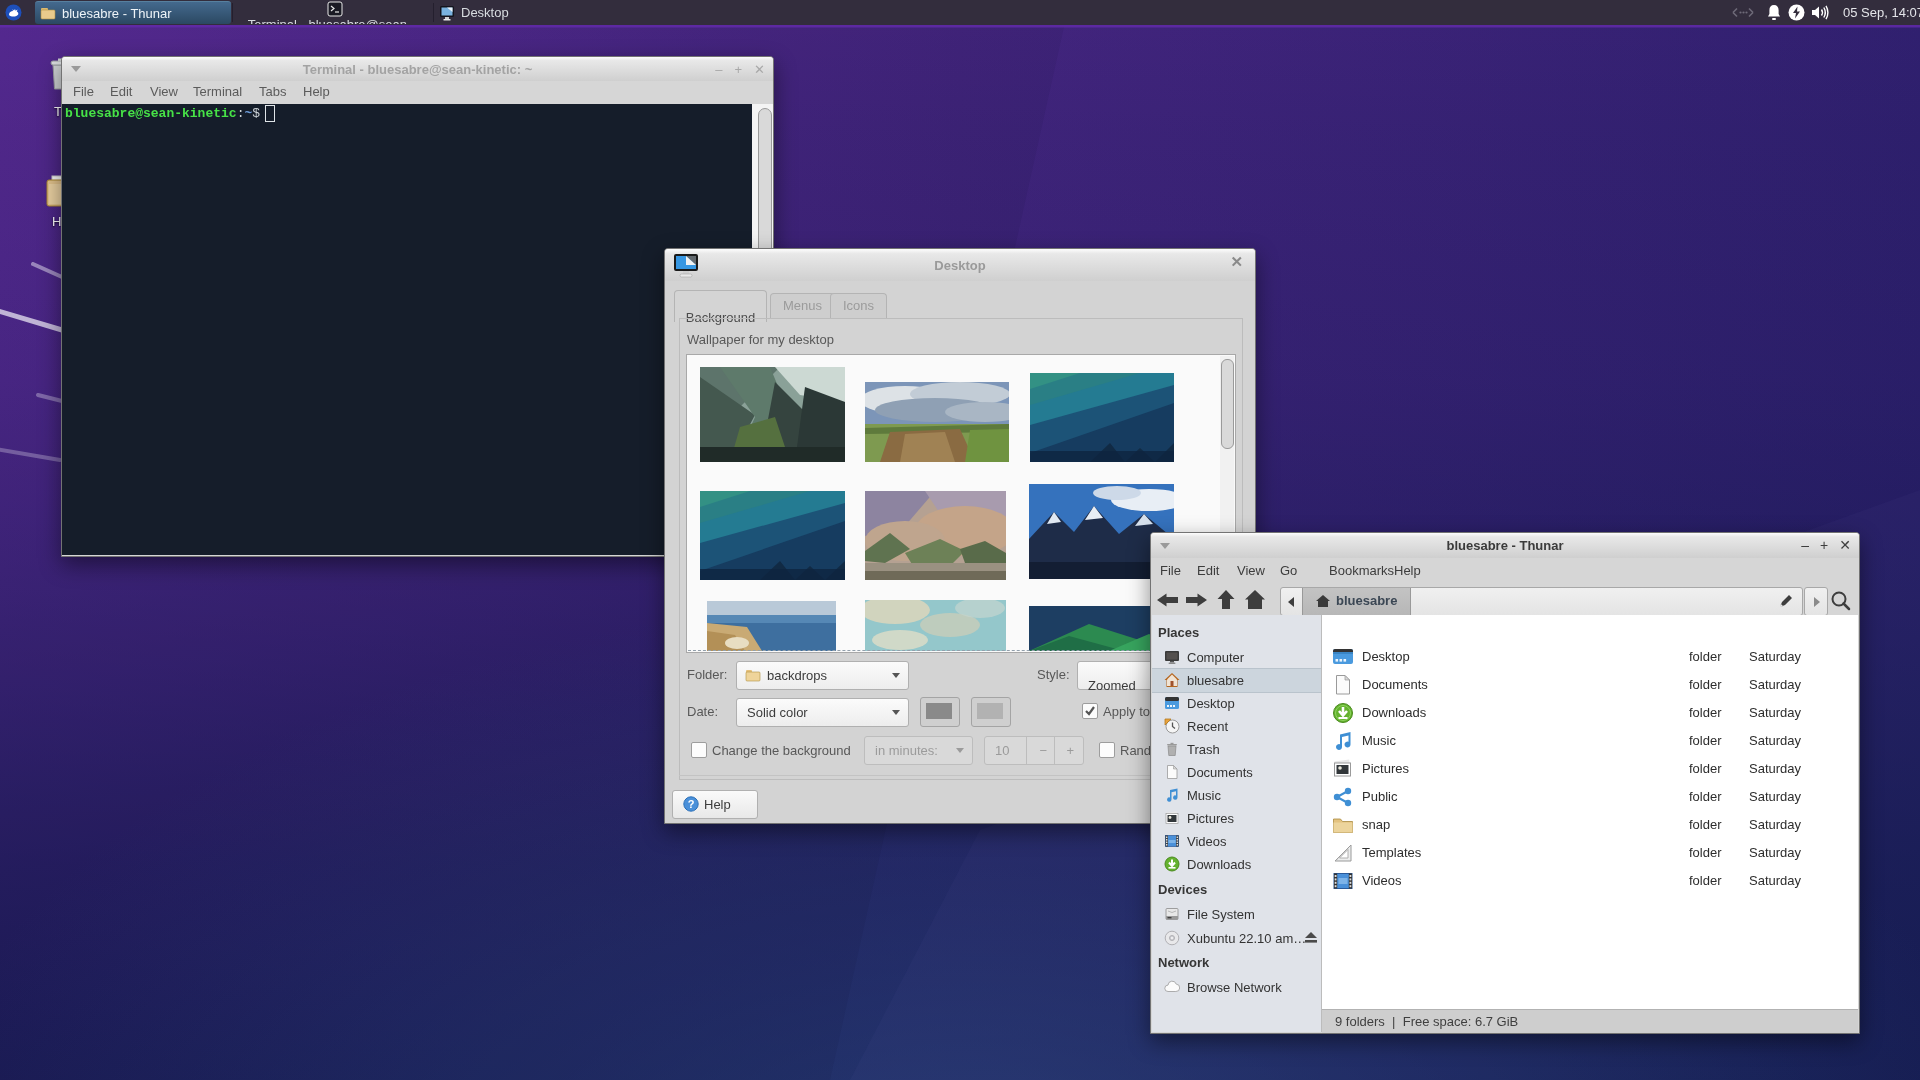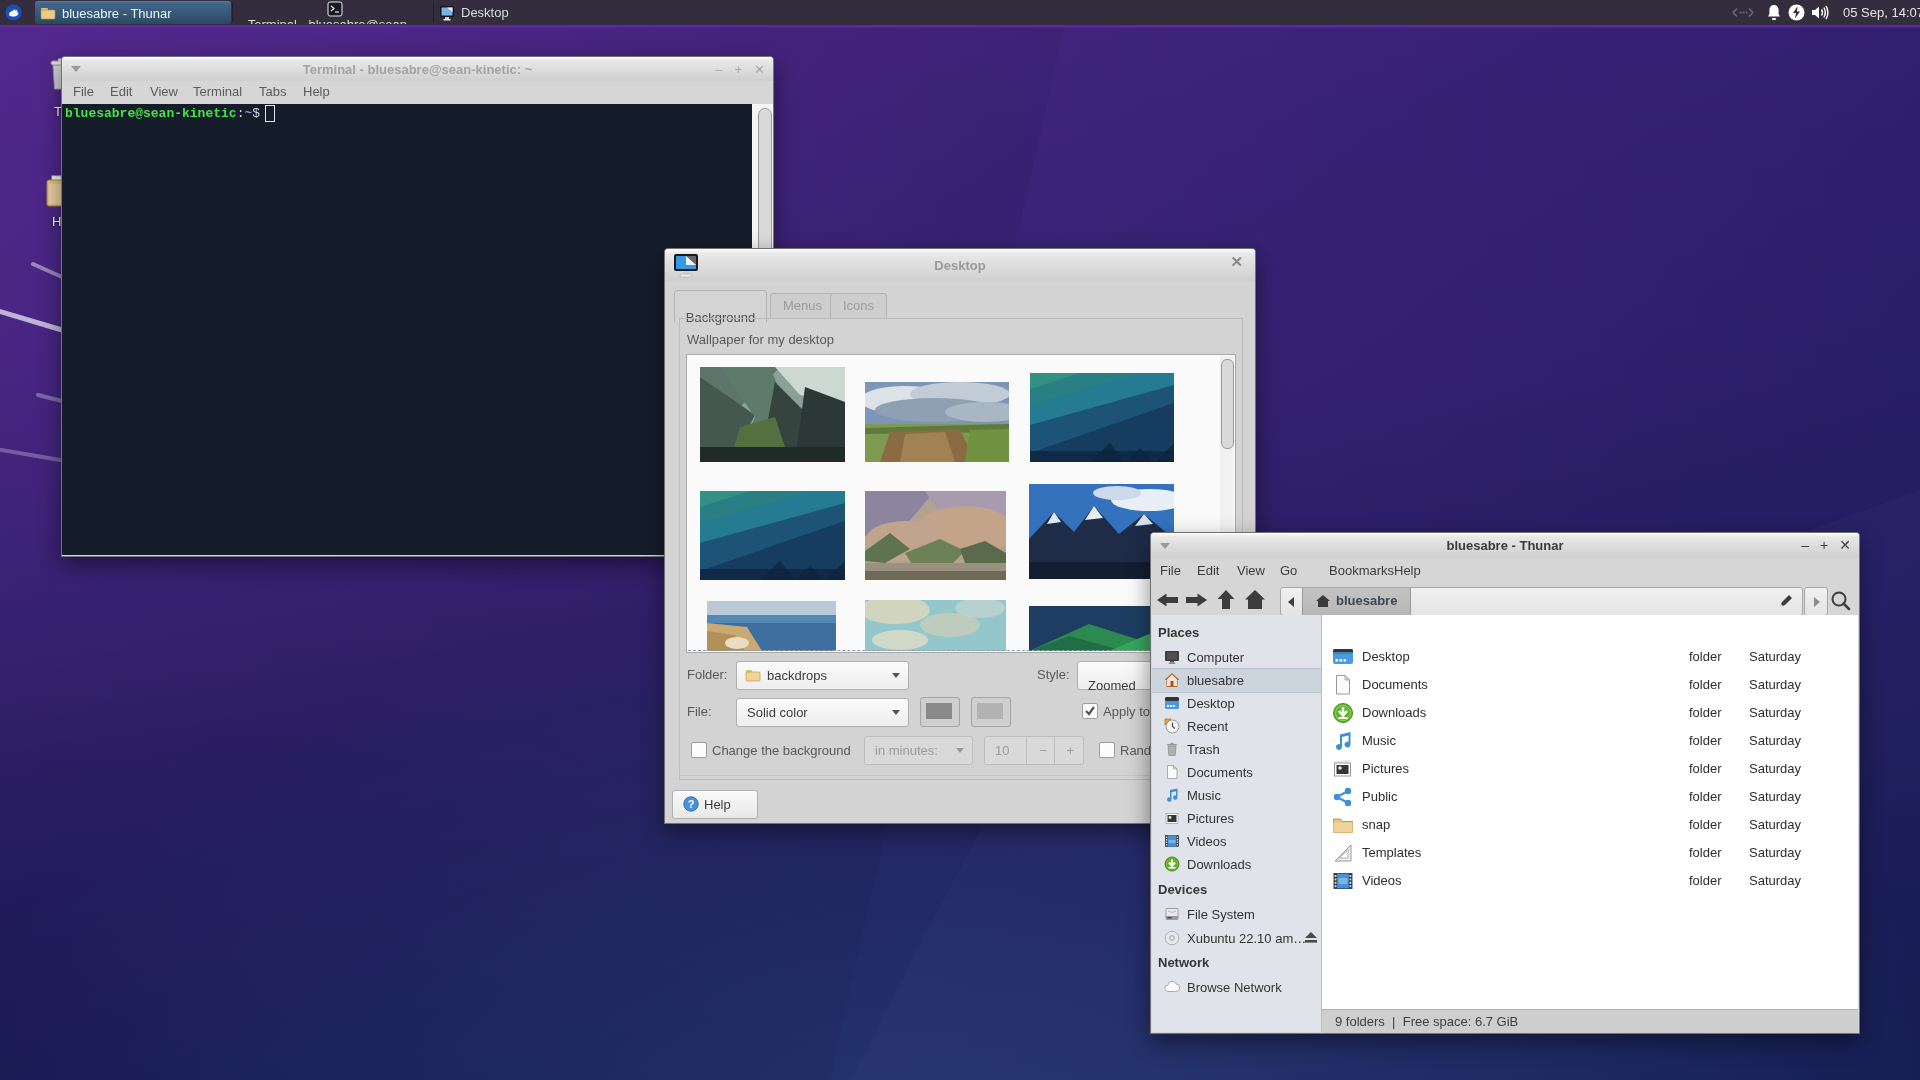--- a/index.html
+++ b/index.html
@@ -304,21 +304,21 @@
         <rect x="1" y="4" width="14" height="9" rx="1" fill="#efd49a" stroke="#b09040" stroke-width=".6"></rect>
       </svg>
     <span style="position:absolute;left:30px;top:6px;">backdrops</span>
     <div class="arr"></div>
   </div>
   <div class="ctl-label" style="left:372px;top:418px;">Style:</div>
   <div class="combo" style="left:412px;top:412px;width:172px;">
     <span style="position:absolute;left:10px;top:16px;">Zoomed</span>
     <div class="arr"></div>
   </div>
-  <div class="ctl-label" style="left:22px;top:455px;">File:</div>
+  <div class="ctl-label" style="left:22px;top:455px;">Date:</div>
   <div class="combo" style="left:71px;top:449px;width:171px;">
     <span style="position:absolute;left:10px;top:6px;">Solid color</span>
     <div class="arr"></div>
   </div>
   <div style="position:absolute;left:255px;top:448px;width:38px;height:28px;border:1px solid #a4a4a4;border-radius:3px;background:#cfcfcf;">
     <div style="position:absolute;left:5px;top:5px;width:26px;height:16px;background:#8a8a8a;"></div>
   </div>
   <div style="position:absolute;left:306px;top:448px;width:38px;height:28px;border:1px solid #a4a4a4;border-radius:3px;background:#cfcfcf;">
     <div style="position:absolute;left:5px;top:5px;width:26px;height:16px;background:#b2b2b2;"></div>
   </div>

